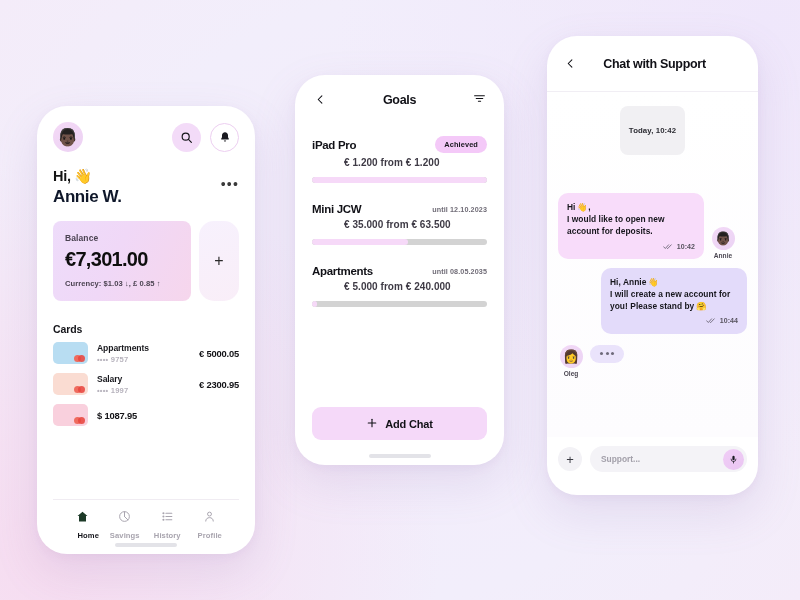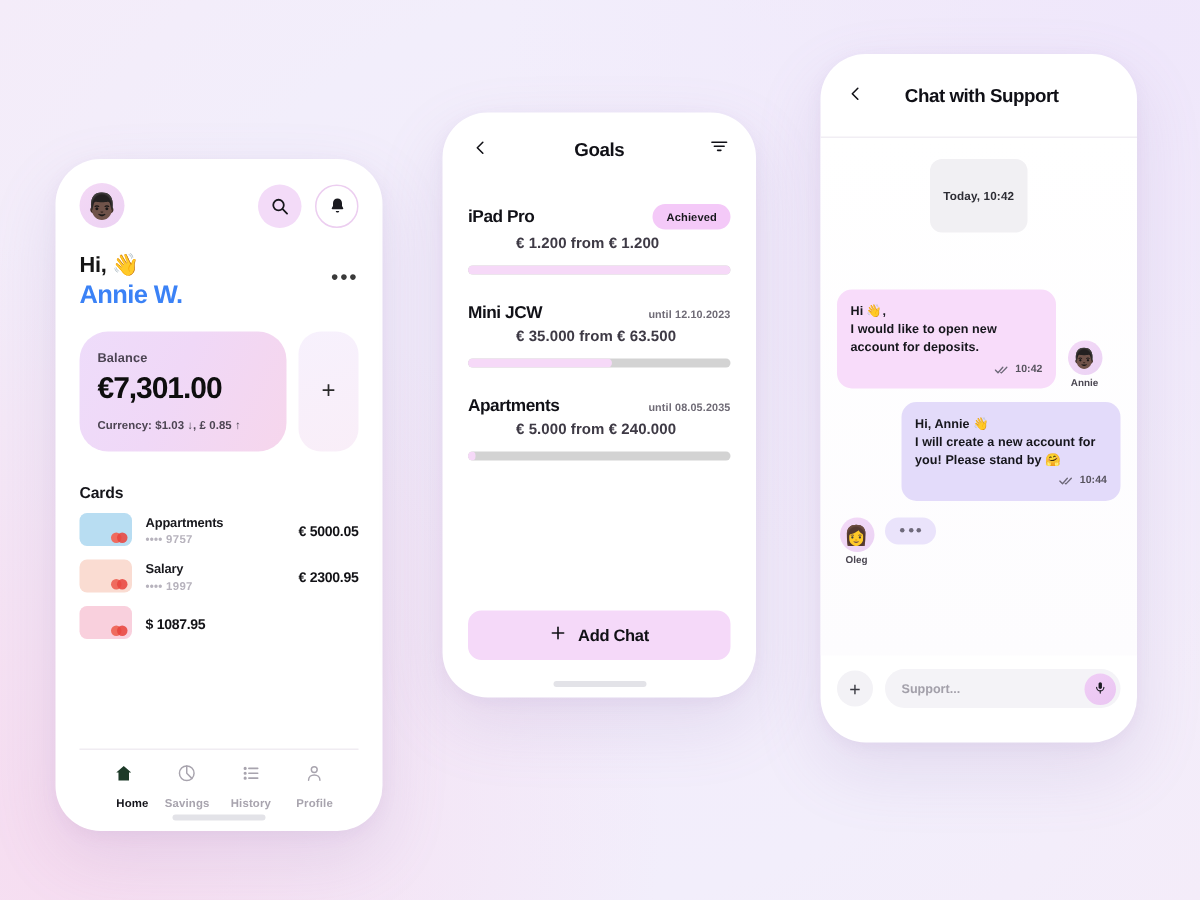--- a/index.html
+++ b/index.html
@@ -42,26 +42,26 @@
     width:29px; height:29px; border-radius:50%;
     display:flex; align-items:center; justify-content:center;
   }
   .circ-btn.filled { background:#f3dbf8; }
   .circ-btn.outlined { background:#fff; border:1.4px solid #eccef0; }
   .circ-btn svg { display:block; }
 
   .greet-row { margin-top:16px; display:flex; align-items:flex-start; }
   .greet { flex:1; }
   .greet .hi { font-size:14.5px; font-weight:700; color:#151515; letter-spacing:-0.2px; }
-  .greet .nm { font-size:17px; font-weight:700; color:#3b82f6; letter-spacing:-0.4px; margin-top:2px; }
+  .greet .nm { font-size:17px; font-weight:700; color:#0f172a; letter-spacing:-0.4px; margin-top:2px; }
   .dots-btn { font-size:14px; color:#3a3a3a; letter-spacing:1.2px; padding-top:8px; }
 
   .balance-row { margin-top:14px; display:flex; gap:8px; }
   .balance-card {
-    flex:1; border-radius:19px; padding:12px 12px 13px 12px;
+    flex:1; border-radius:8px; padding:12px 12px 13px 12px;
     background:linear-gradient(115deg,#eedcfa 0%,#f0d8f7 45%,#f6d6ec 100%);
     position:relative;
   }
   .balance-card .lbl { font-size:8.5px; color:#4b4352; font-weight:600; letter-spacing:0.1px; }
   .balance-card .amt { font-size:20px; font-weight:700; color:#0e0e0e; letter-spacing:-0.7px; margin-top:5px; }
   .balance-card .cur { font-size:7.6px; color:#4c4452; font-weight:600; margin-top:8px; letter-spacing:0.05px; }
   .balance-stack { position:absolute; left:7px; right:7px; bottom:-5px; height:10px;
     background:linear-gradient(115deg,#f2e4fb,#f8e3f3); border-radius:0 0 13px 13px; z-index:-1; }
   .add-card {
     width:40px; border-radius:15px;

